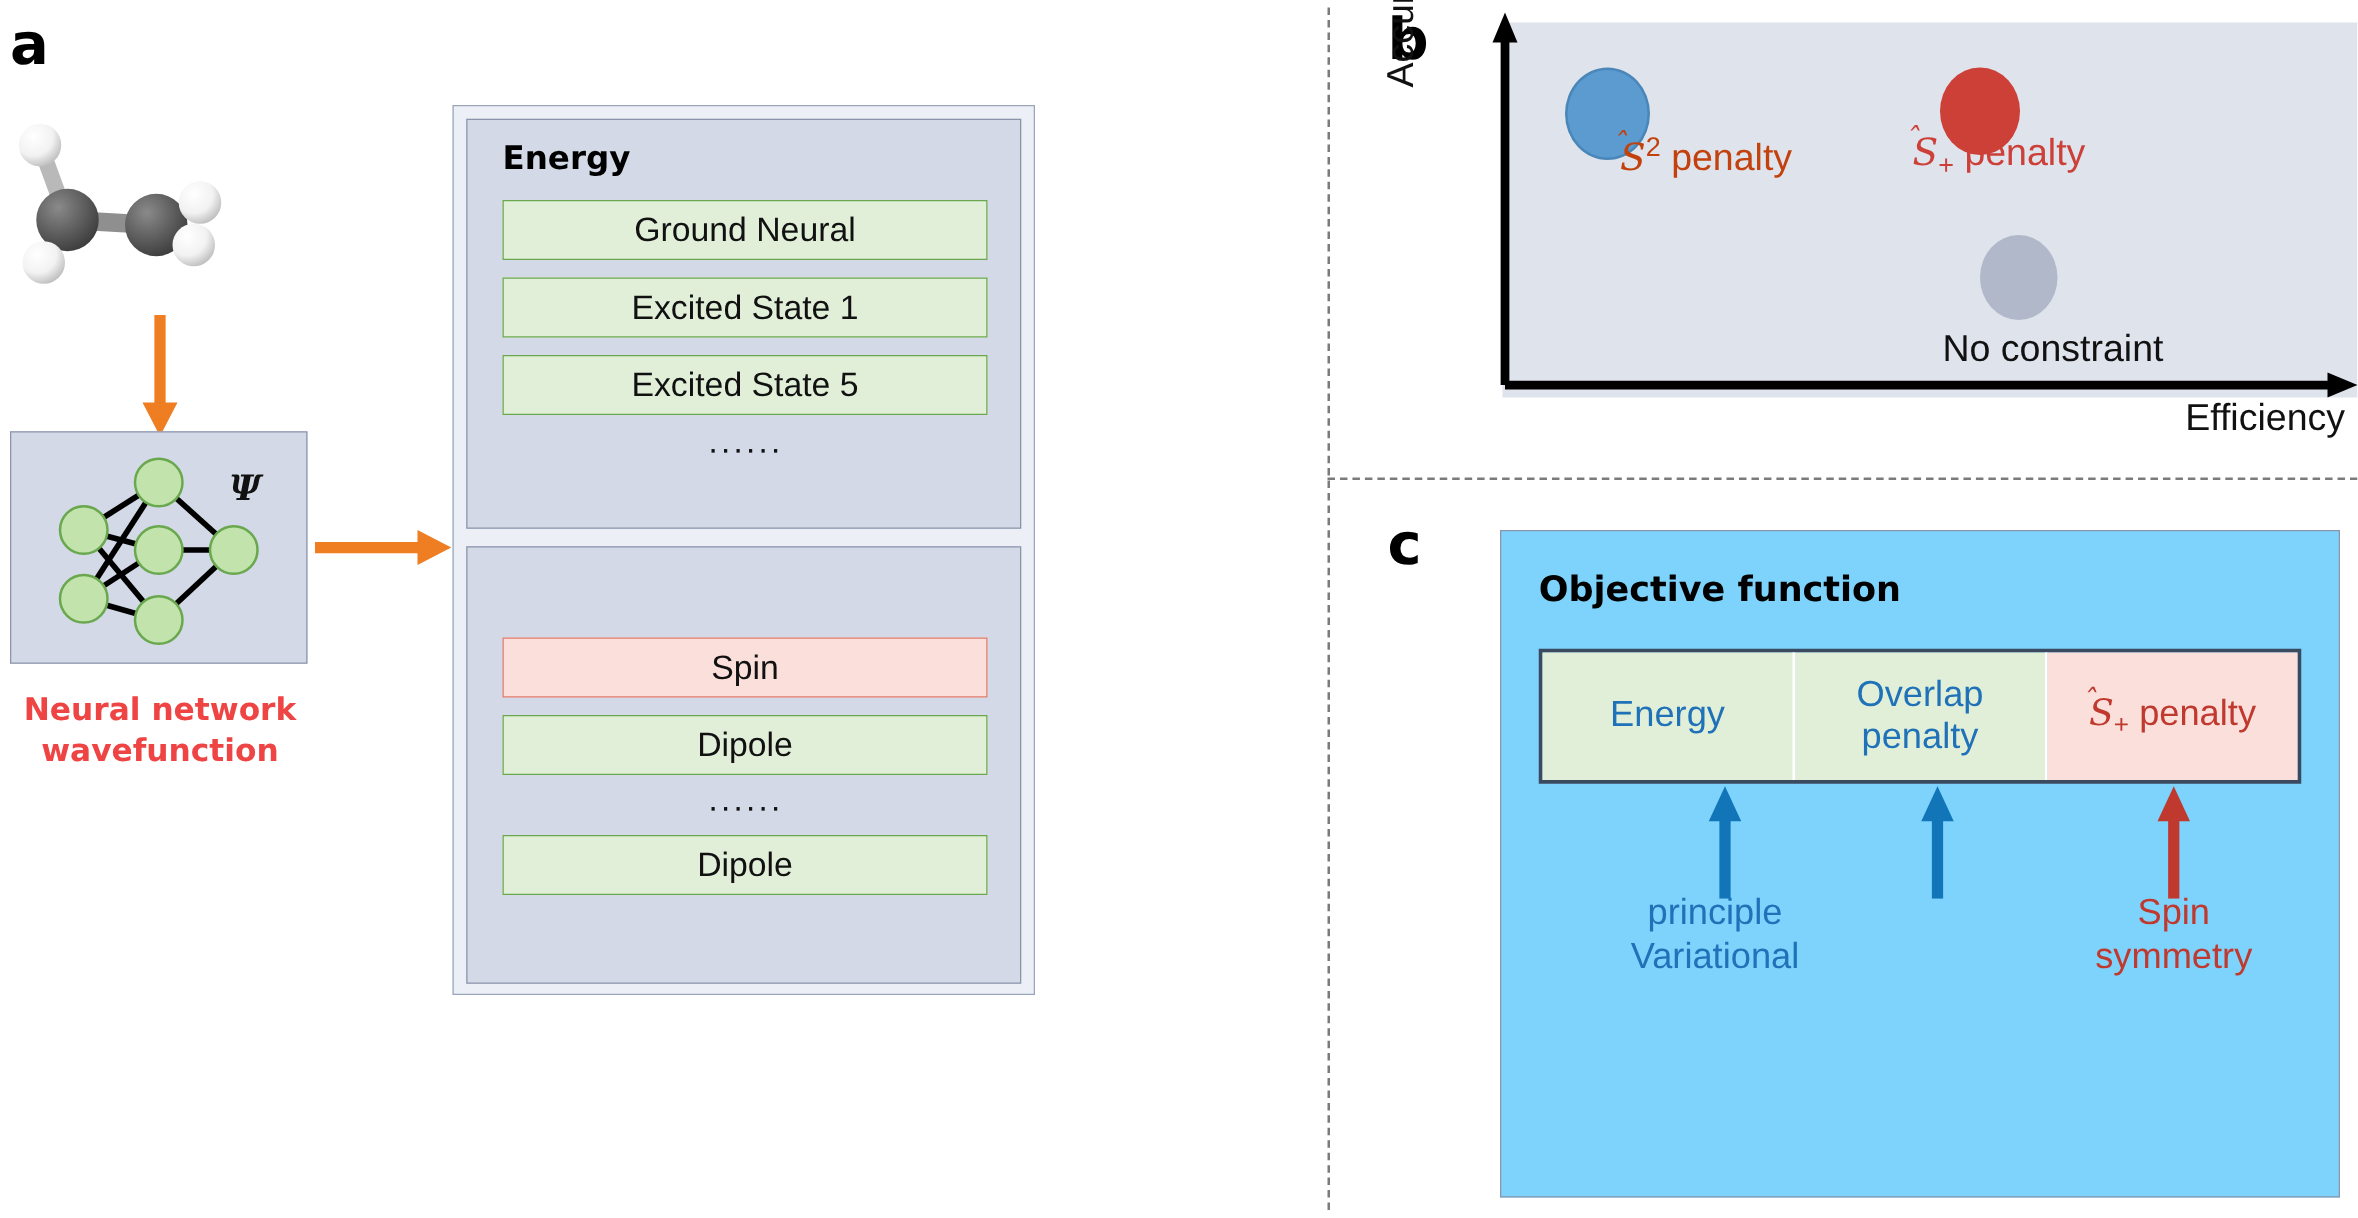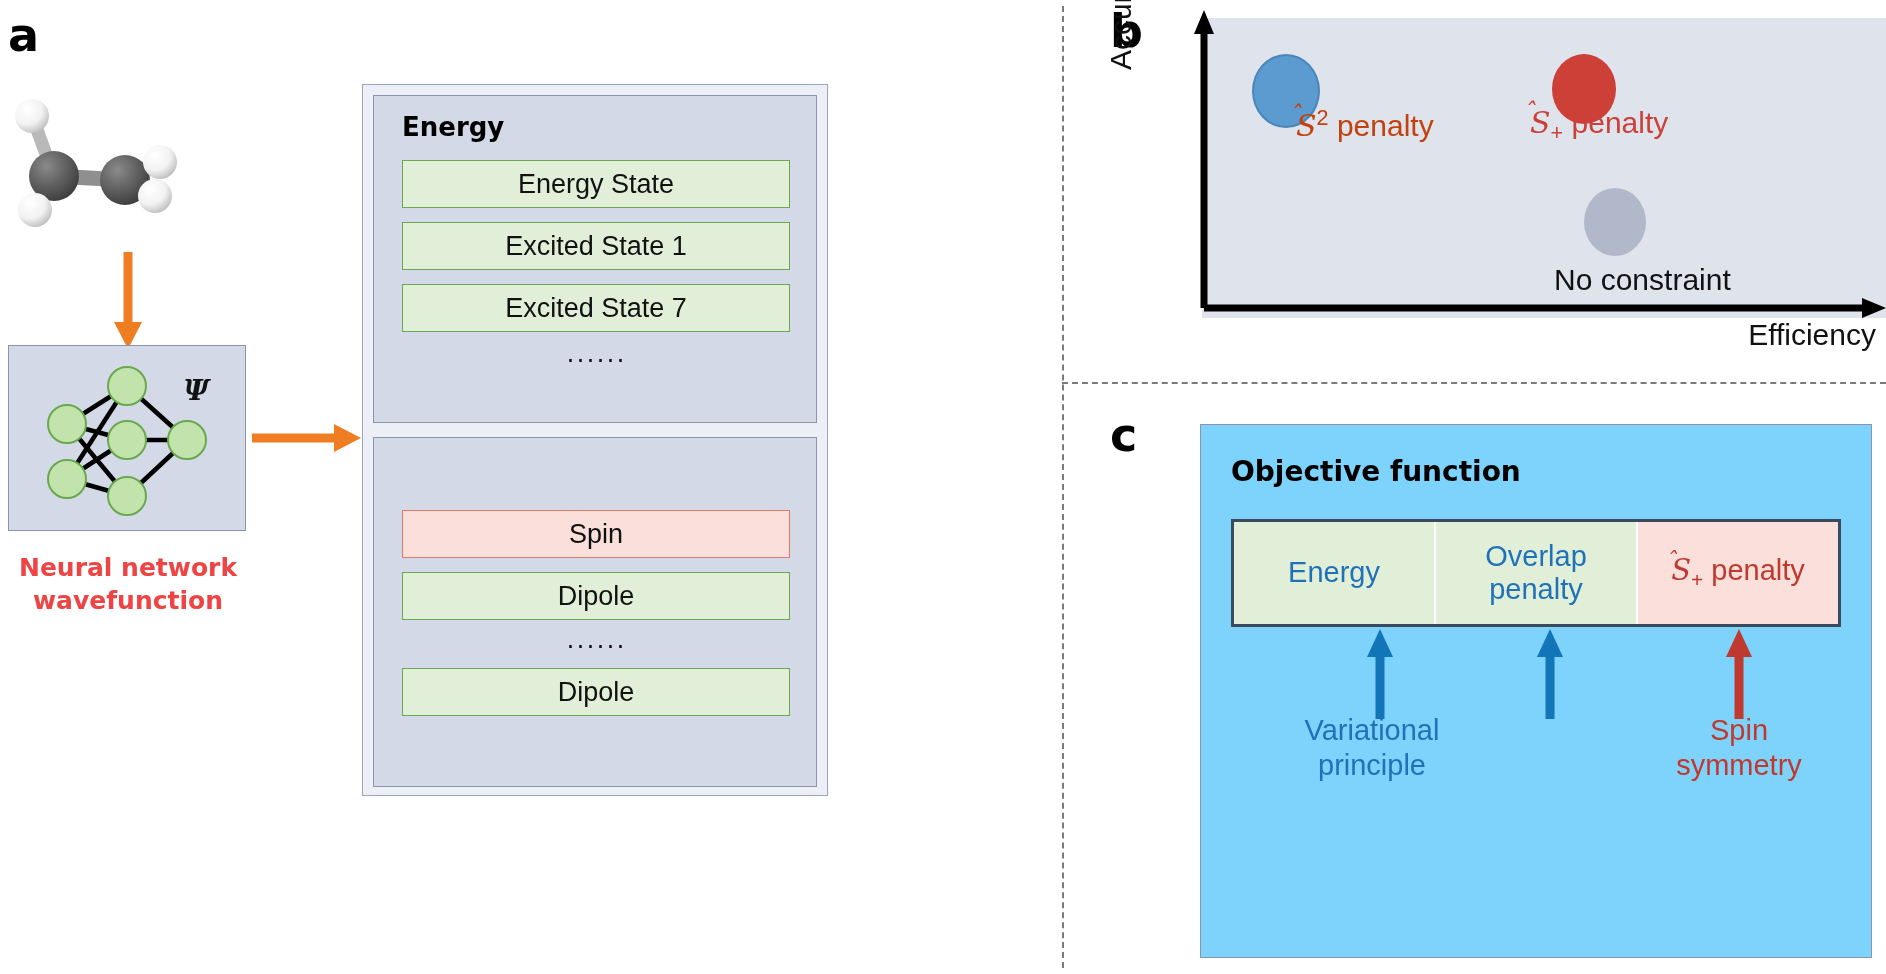--- a/index.html
+++ b/index.html
@@ -214,23 +214,23 @@
 
   <svg class="arrow-svg" style="left:252px;top:418px;" width="112" height="40">
     <line x1="0" y1="20" x2="88" y2="20" stroke="#ef7d22" stroke-width="9"></line>
     <polygon points="109,20 82,6 82,34" fill="#ef7d22"></polygon>
   </svg>
 
   <div class="obs-outer">
 
     <div class="group-box" id="group-energy">
       <div class="group-title">Energy</div>
-      <div class="item green" style="top:64px;">Energy State</div>
+      <div class="item green" style="top:64px;">Ground Neural</div>
       <div class="item green" style="top:126px;">Excited State 1</div>
-      <div class="item green" style="top:188px;">Excited State 7</div>
+      <div class="item green" style="top:188px;">Excited State 5</div>
       <div class="dots" style="top:248px;">······</div>
     </div>
 
     <div class="group-box" id="group-other">
       <div class="item red" style="top:72px;">Spin</div>
       <div class="item green" style="top:134px;">Dipole</div>
       <div class="dots" style="top:192px;">······</div>
       <div class="item green" style="top:230px;">Dipole</div>
     </div>
 
@@ -289,22 +289,22 @@
     <svg class="c-arrow" style="left:331px;top:202px;" width="36" height="92">
       <line x1="18" y1="92" x2="18" y2="22" stroke="#1275b8" stroke-width="9"></line>
       <polygon points="18,2 5,30 31,30" fill="#1275b8"></polygon>
     </svg>
     <svg class="c-arrow" style="left:520px;top:202px;" width="36" height="92">
       <line x1="18" y1="92" x2="18" y2="22" stroke="#c0392f" stroke-width="9"></line>
       <polygon points="18,2 5,30 31,30" fill="#c0392f"></polygon>
     </svg>
 
     <div class="c-foot" style="left:58px;width:226px;color:#1f72b8;">
+      <div>principle</div>
       <div>Variational</div>
-      <div>principle</div>
     </div>
     <div class="c-foot" style="left:424px;width:228px;color:#c0392f;">
       <div>Spin</div>
       <div>symmetry</div>
     </div>
   </div>
 
 </div>
 
 </body></html>

